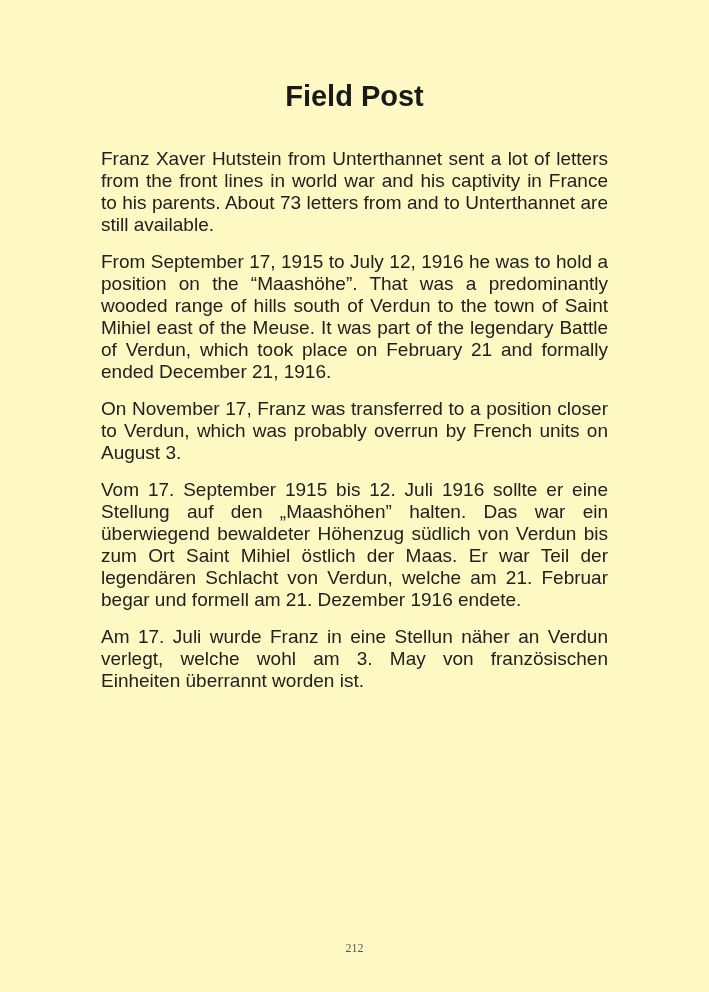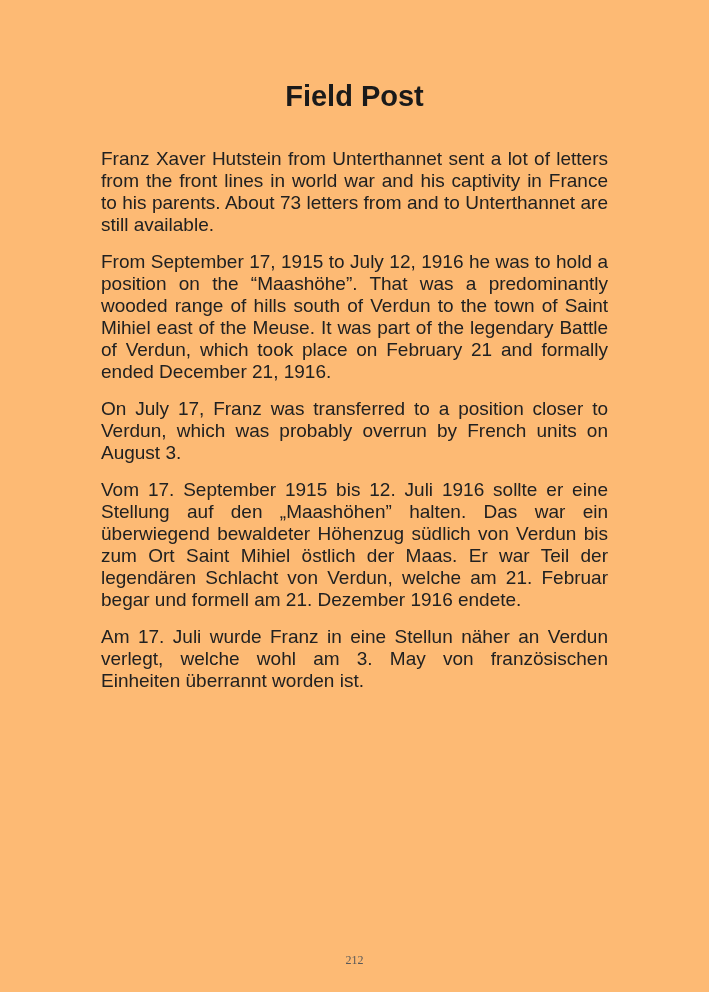--- a/index.html
+++ b/index.html
@@ -4,21 +4,21 @@
 <style>
   html, body {
     margin: 0;
     padding: 0;
     background: #ffffff;
   }
   .page {
     position: relative;
     width: 709px;
     height: 992px;
-    background: #fdba74;
+    background: #fef9c3;
     overflow: hidden;
     font-family: "Liberation Serif", serif;
   }
   .page-title {
     margin: 0;
     padding-top: 78px;
     text-align: center;
     font-family: "Liberation Sans", sans-serif;
     font-weight: 700;
     font-size: 29px;
@@ -41,33 +41,32 @@
   }
   .page-footer {
     position: absolute;
     left: 0;
     top: 941px;
     width: 100%;
     text-align: center;
     font-family: "Liberation Serif", serif;
     font-size: 12px;
     color: #595959;
-    margin-top: 12px;
   }
 </style>
 </head>
 <body>
 
 <div class="page">
 
   <h1 class="page-title">Field Post</h1>
 
   <div class="content">
     <p>Franz Xaver Hutstein from Unterthannet sent a lot of letters from the front lines in world war and his captivity in France to his parents. About 73 letters from and to Unterthannet are still available.</p>
     <p>From September 17, 1915 to July 12, 1916 he was to hold a position on the “Maashöhe”. That was a predominantly wooded range of hills south of Verdun to the town of Saint Mihiel east of the Meuse. It was part of the legendary Battle of Verdun, which took place on February 21 and formally ended December 21, 1916.</p>
-    <p>On July 17, Franz was transferred to a position closer to Verdun, which was probably overrun by French units on August 3.</p>
+    <p>On November 17, Franz was transferred to a position closer to Verdun, which was probably overrun by French units on August 3.</p>
     <p>Vom 17. September 1915 bis 12. Juli 1916 sollte er eine Stellung auf den „Maashöhen” halten. Das war ein überwiegend bewaldeter Höhenzug südlich von Verdun bis zum Ort Saint Mihiel östlich der Maas. Er war Teil der legendären Schlacht von Verdun, welche am 21. Februar begar und formell am 21. Dezember 1916 endete.</p>
     <p>Am 17. Juli wurde Franz in eine Stellun näher an Verdun verlegt, welche wohl am 3. May von französischen Einheiten überrannt worden ist.</p>
   </div>
 
   <div class="page-footer">212</div>
 
 </div>
 
 </body></html>

